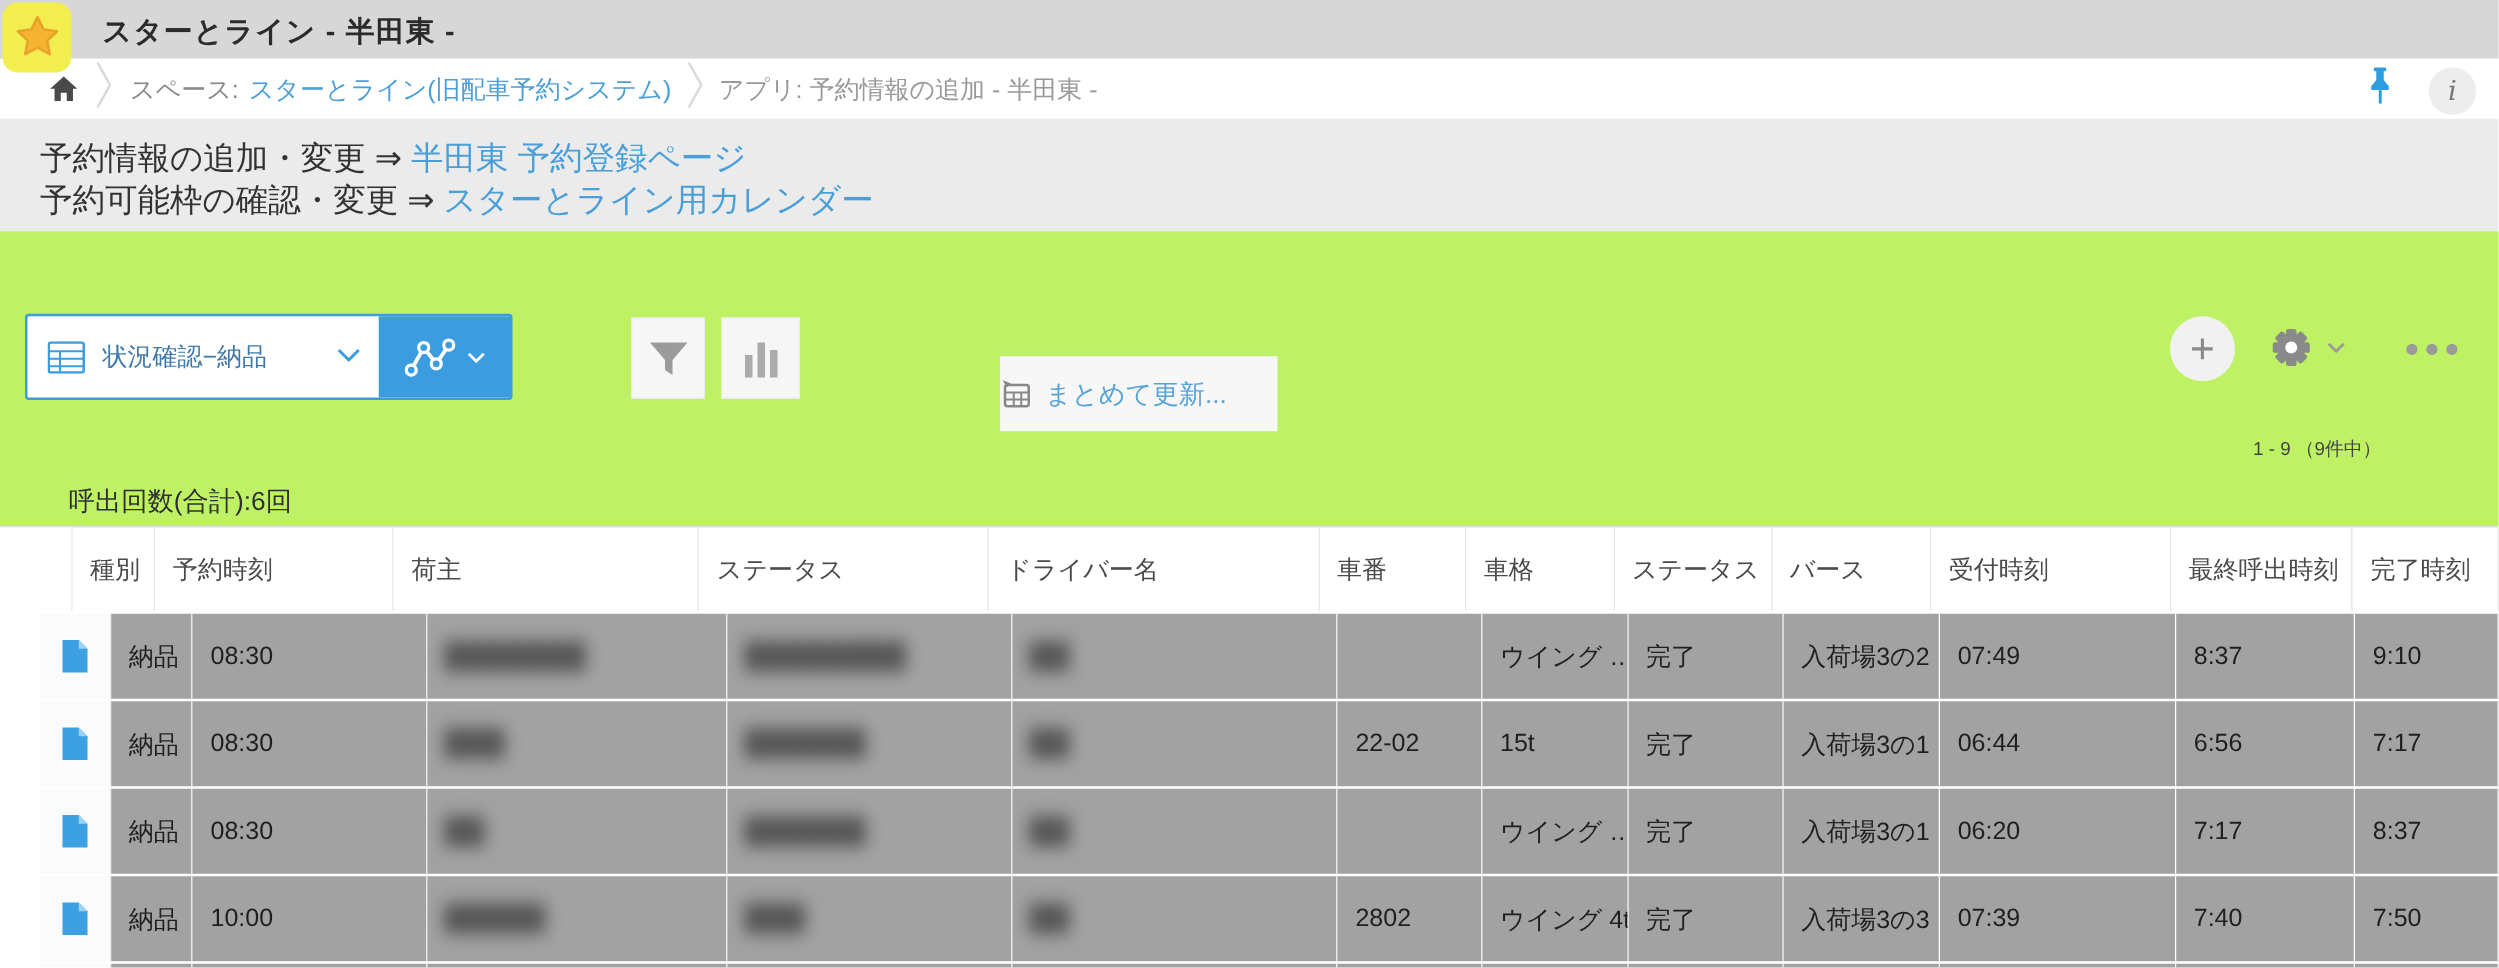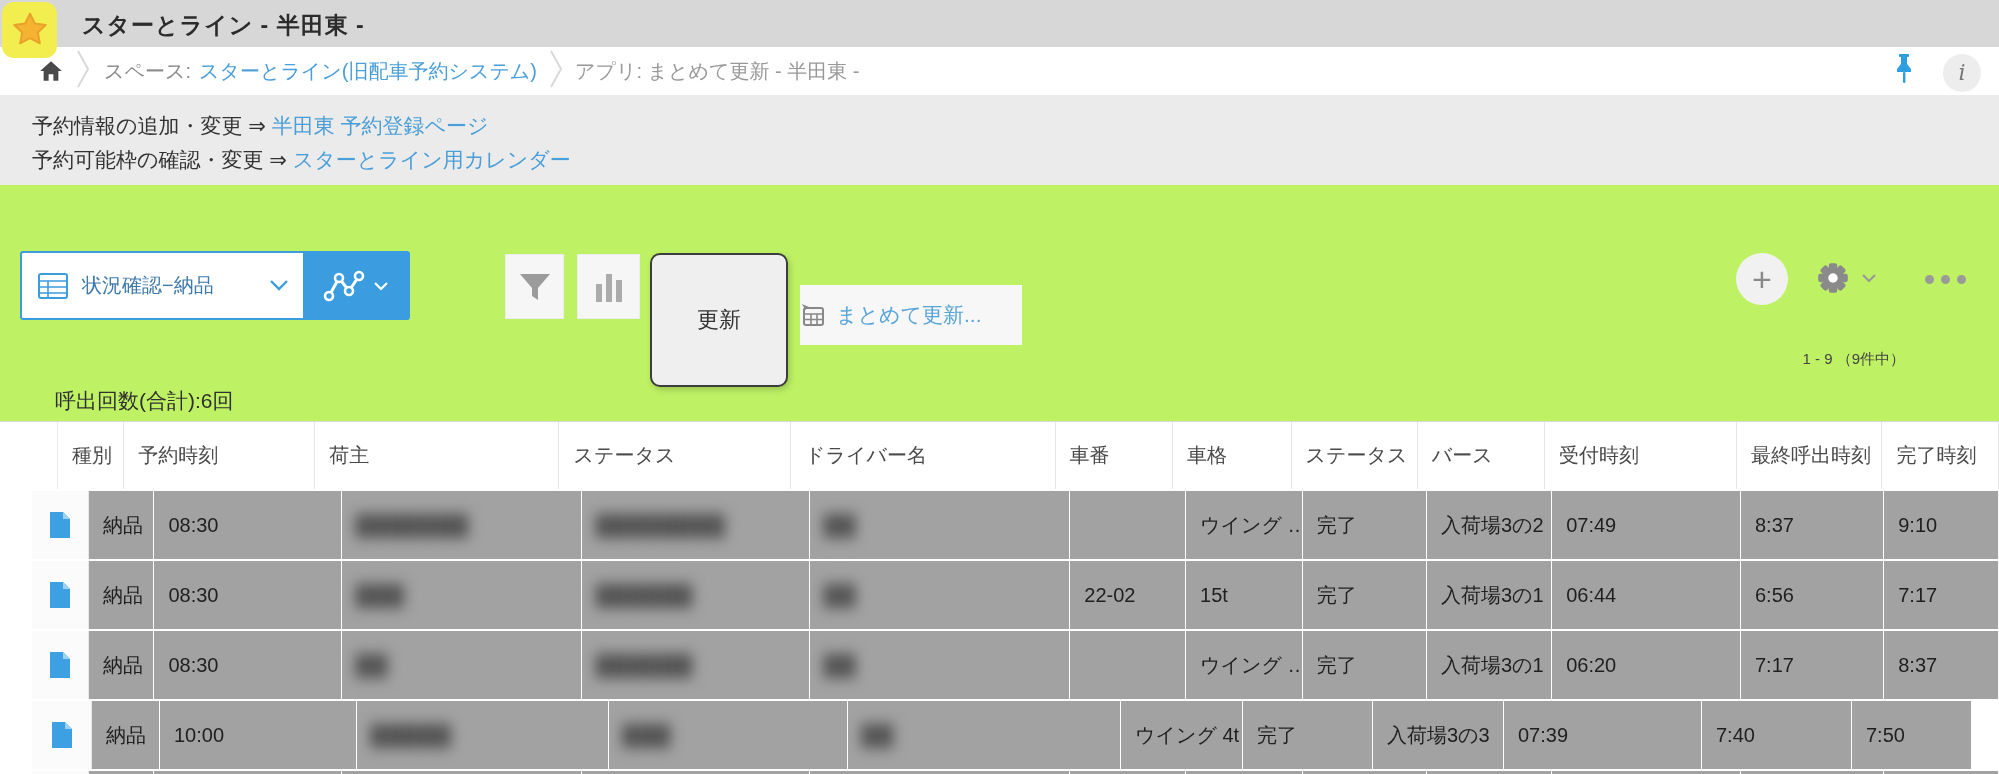--- a/index.html
+++ b/index.html
@@ -21,21 +21,21 @@
   .bc-label { color:#8a8a8a; margin-left:2px; }
   .bc-link { color:#4a9fd8; margin-left:8px; cursor:pointer; }
   .bc-app { color:#999; }
   .bc-right { position:absolute; right:18px; top:6px; display:flex; align-items:center; gap:28px; }
   .info-btn { width:38px; height:38px; border-radius:50%; background:#ededed; display:flex;
     align-items:center; justify-content:center; font-family:"DejaVu Serif","Liberation Serif",serif;
     font-style:italic; font-size:22px; color:#777; }
 
   
   .notice { position:absolute; top:95px; left:0; width:100%; height:90px; background:#ebebeb;
-    padding:14px 0 0 32px; font-size:21px; color:#333; line-height:34px; }
+    padding:14px 0 0 32px; font-size:26px; color:#333; line-height:34px; }
   .notice a, .link { color:#4a9fd8; text-decoration:none; cursor:pointer; }
 
   
   .toolbar { position:absolute; top:185px; left:0; width:100%; height:236px; background:#bef264; }
   .view-select { position:absolute; left:20px; top:66px; width:390px; height:69px;
     border:2px solid #3b9ce0; border-radius:3px; display:flex; background:#fff; }
   .view-main { flex:1; display:flex; align-items:center; padding-left:16px; cursor:pointer; }
   .view-name { font-size:20px; color:#3e79ab; margin-left:14px; }
   .view-chevron { margin-left:auto; margin-right:14px; }
   .view-graph { width:105px; background:#3b9ce0; display:flex; align-items:center; justify-content:center; gap:8px; cursor:pointer; }
@@ -107,21 +107,21 @@
           <path d="M2 2 L12 20 L2 38" fill="none" stroke="#d9d9d9" stroke-width="2"></path>
         </svg>
     </span>
     <span class="bc-label">スペース:</span>
     <span class="bc-link">スターとライン(旧配車予約システム)</span>
     <span class="bc-sep">
       <svg width="14" height="40" viewBox="0 0 14 40">
           <path d="M2 2 L12 20 L2 38" fill="none" stroke="#d9d9d9" stroke-width="2"></path>
         </svg>
     </span>
-    <span class="bc-app">アプリ: まとめて更新 - 半田東 -</span>
+    <span class="bc-app">アプリ: 予約情報の追加 - 半田東 -</span>
     <span class="bc-right">
       <span>
         <svg width="22" height="34" viewBox="0 0 22 34">
           <g fill="#2d9fe0">
             <rect x="6" y="1" width="10" height="3" rx="1"></rect>
             <rect x="8" y="3" width="6" height="9"></rect>
             <path d="M8 11 L4 16 v3 h14 v-3 l-4-5 z"></path>
             <rect x="10" y="19" width="2.4" height="11" rx="1"></rect>
           </g>
         </svg>
@@ -177,21 +177,20 @@
     </div>
 
     <div class="sq-btn btn-chart">
       <svg width="30" height="34" viewBox="0 0 30 34">
         <rect x="2" y="14" width="6" height="18" fill="#ababab"></rect>
         <rect x="12" y="4" width="6" height="28" fill="#ababab"></rect>
         <rect x="22" y="10" width="6" height="22" fill="#ababab"></rect>
       </svg>
     </div>
 
-    <button class="refresh-btn">更新</button>
 
     <div class="bulk-update">
       <svg width="26" height="26" viewBox="0 0 26 26">
         <rect x="4" y="6" width="19" height="17" rx="2" fill="none" stroke="#888" stroke-width="2"></rect>
         <path d="M4 12 h19 M4 17.5 h19 M11 12 v11 M17 12 v11" stroke="#888" stroke-width="1.6"></path>
         <path d="M2 2 L9 5 L5.5 8 Z" fill="#888"></path>
       </svg>
       <span>まとめて更新...</span>
     </div>
 
@@ -390,20 +389,23 @@
           </div>
     <div class="cell col-3">
             <span class="blur">█████</span>
           </div>
     <div class="cell col-4">
             <span class="blur">███</span>
           </div>
     <div class="cell col-5">
             <span class="blur">██</span>
           </div>
+    <div class="cell col-6">
+            <span>2802</span>
+          </div>
     <div class="cell col-7">
             <span>ウイング 4t</span>
           </div>
     <div class="cell col-8">
             <span>完了</span>
           </div>
     <div class="cell col-9">
             <span>入荷場3の3</span>
           </div>
     <div class="cell col-10">

